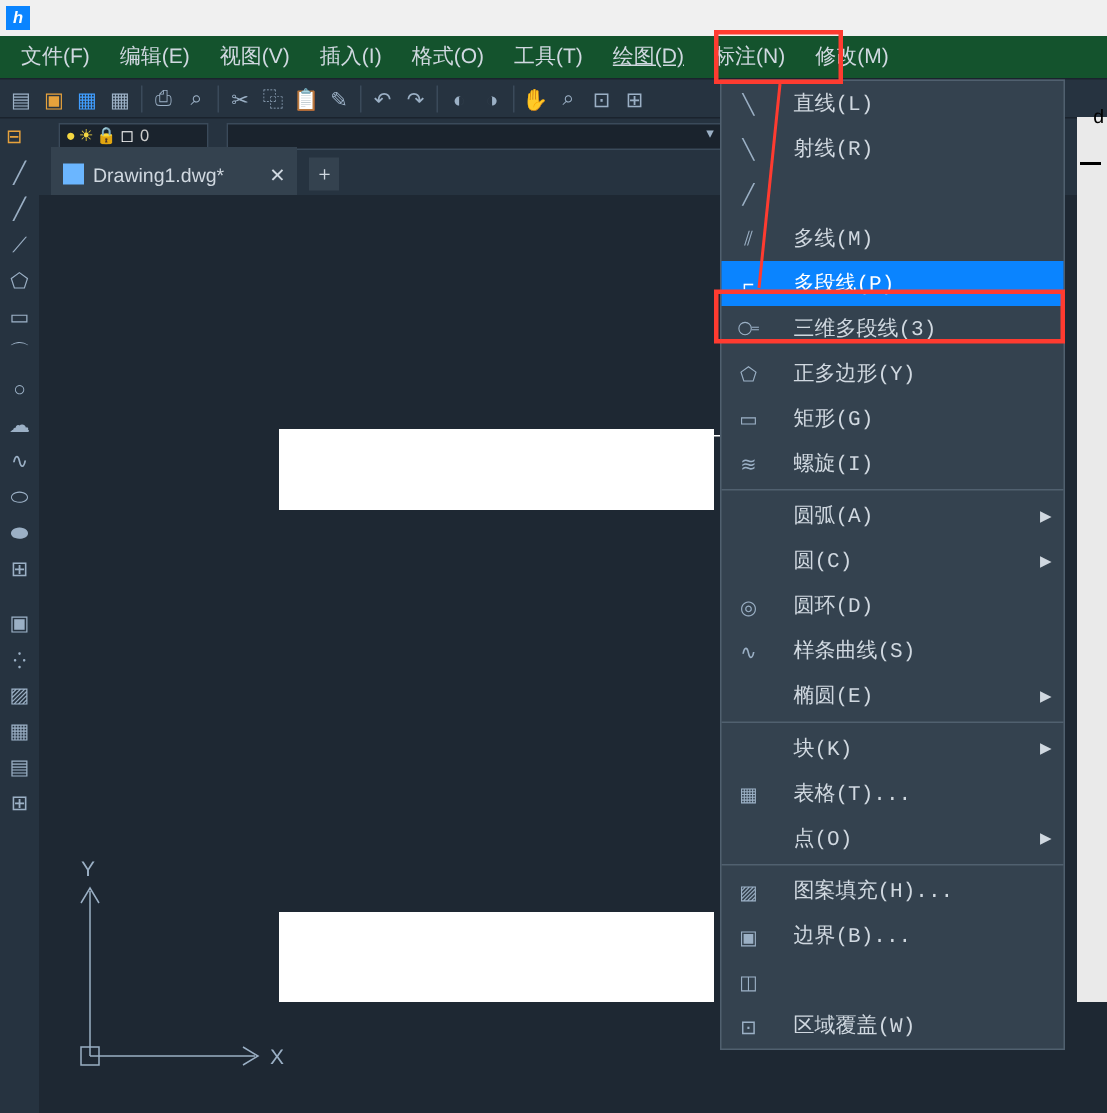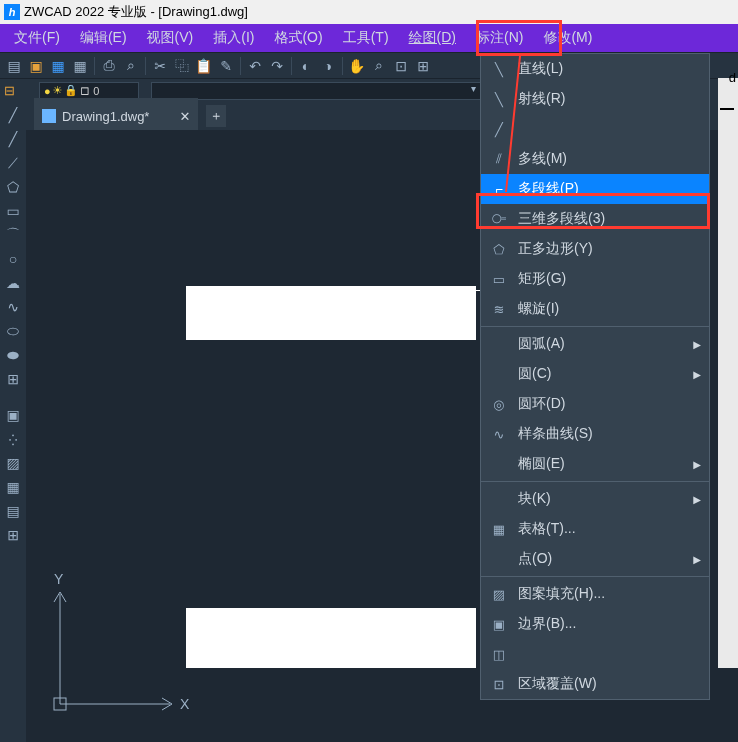--- a/index.html
+++ b/index.html
@@ -1,21 +1,21 @@
 <!DOCTYPE html>
 <html><head>
 <meta charset="utf-8">
 <style>
 * { margin: 0; padding: 0; box-sizing: border-box; font-family: "Microsoft YaHei", Arial, sans-serif; }
 body { background: #1e2833; width: 738px; height: 742px; overflow: hidden; color: #fff; font-size: 13px; }
 
 .title-bar { background: #f0f0f0; color: #000; height: 24px; display: flex; align-items: center; padding: 0 4px; font-size: 13px; }
 .title-bar .appicon { width: 16px; height: 16px; background: #0a84ff; margin-right: 4px; display: flex; align-items: center; justify-content: center; color: #fff; font-style: italic; font-size: 11px; font-weight: bold; }
 
-.menubar { background: #6d28d9; height: 28px; display: flex; align-items: center; padding: 0 4px; }
+.menubar { background: #14532d; height: 28px; display: flex; align-items: center; padding: 0 4px; }
 .menubar .mitem { padding: 4px 10px; color: #d0d8e0; cursor: pointer; white-space: nowrap; font-size: 14px; }
 .menubar .mitem.highlight { position: relative; text-decoration: underline; }
 .highlight-box-menu { position: absolute; left: 476px; top: 20px; width: 86px; height: 36px; border: 3px solid #ff3b30; z-index: 30; pointer-events: none; }
 
 .toolbar1 { background: #263340; height: 26px; display: flex; align-items: center; padding: 0 4px; gap: 2px; border-top: 1px solid #1a232d; }
 .toolbar1 .tbtn { width: 20px; height: 20px; display: flex; align-items: center; justify-content: center; color: #9bb0c5; font-size: 14px; }
 .toolbar1 .sep { width: 1px; height: 18px; background: #3a4a5a; margin: 0 2px; }
 
 .toolbar2 { background: #263340; height: 24px; display: flex; align-items: center; padding: 0 4px; gap: 4px; border-top: 1px solid #1a232d; }
 .layerdd { flex: 0 0 auto; width: 100px; height: 18px; background: #1a232d; border: 1px solid #3a4a5a; display: flex; align-items: center; padding: 0 4px; font-size: 11px; color: #ccc; margin-left: 20px; }
@@ -37,42 +37,41 @@
 .canvas { position: absolute; top: 28px; left: 0; right: 0; bottom: 0; background: #1e2833; }
 .whitebox1 { position: absolute; left: 160px; top: 156px; width: 290px; height: 54px; background: #fff; }
 .whitebox2 { position: absolute; left: 160px; top: 478px; width: 290px; height: 60px; background: #fff; }
 
 .ucs { position: absolute; left: 14px; bottom: 18px; width: 160px; height: 160px; }
 .ucs svg { width: 100%; height: 100%; }
 
 .dropdown { position: absolute; left: 480px; top: 53px; width: 230px; background: #34424f; border: 1px solid #50606f; z-index: 20; }
 .dropdown .ditem { height: 30px; display: flex; align-items: center; padding: 0 8px; color: #d0d8e0; cursor: pointer; font-size: 14px; position: relative; }
 .dropdown .ditem .dicon { width: 20px; display: flex; align-items: center; justify-content: center; color: #9bb0c5; font-size: 13px; }
-.dropdown .ditem .dlabel { flex: 1; margin-left: 9px; }
+.dropdown .ditem .dlabel { flex: 1; margin-left: 20px; font-family: Liberation Mono, monospace; }
 .dropdown .ditem .arrow { color: #d0d8e0; font-size: 10px; }
 .dropdown .ditem.selected { background: #0a84ff; color: #fff; }
 .dropdown .ditem.selected .dicon { color: #fff; }
 .dropdown .dsep { height: 1px; background: #50606f; margin: 2px 0; }
 
 .highlight-box-item { position: absolute; left: 476px; top: 193px; width: 234px; height: 36px; border: 3px solid #ff3b30; z-index: 30; pointer-events: none; }
 
 .rightedge { position: absolute; right: 0; top: 78px; width: 20px; height: 590px; background: #eaeaea; z-index: 5; }
 .rightedge .d { position: absolute; top: -8px; right: 2px; color: #000; font-size: 13px; }
 .rightedge .hline { position: absolute; top: 30px; left: 2px; width: 14px; height: 2px; background: #000; }
 
 .cursorline { position: absolute; left: 380px; top: 160px; width: 100px; height: 1px; background: #fff; z-index: 8; }
 
 .annot-line { position: absolute; z-index: 25; pointer-events: none; }
 </style>
 </head>
 <body>
 
 <div class="title-bar">
   <div class="appicon">h</div>
-  <span>ZWCAD 2022 专业版 - [Drawing1.dwg]</span>
 </div>
 
 <div class="menubar">
   <div class="mitem"><span>文件(F)</span></div>
   <div class="mitem"><span>编辑(E)</span></div>
   <div class="mitem"><span>视图(V)</span></div>
   <div class="mitem"><span>插入(I)</span></div>
   <div class="mitem"><span>格式(O)</span></div>
   <div class="mitem"><span>工具(T)</span></div>
   <div class="mitem highlight"><span>绘图(D)</span></div>

